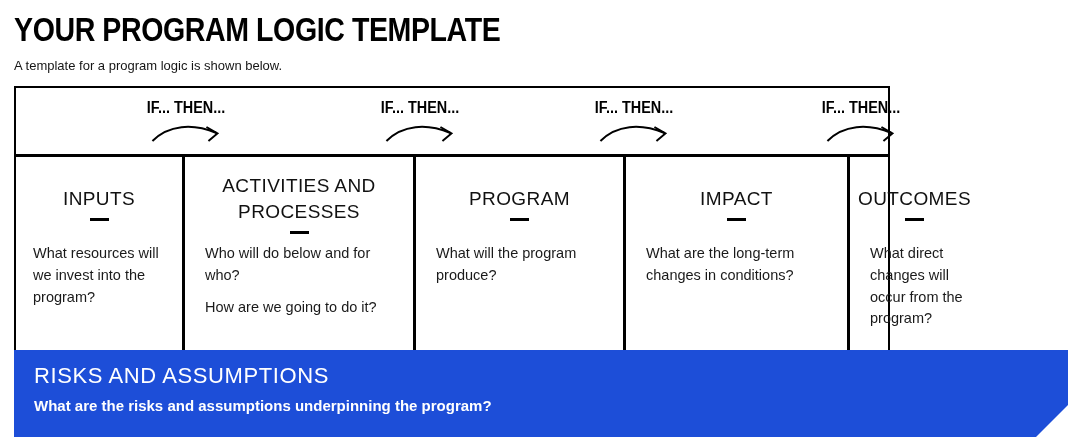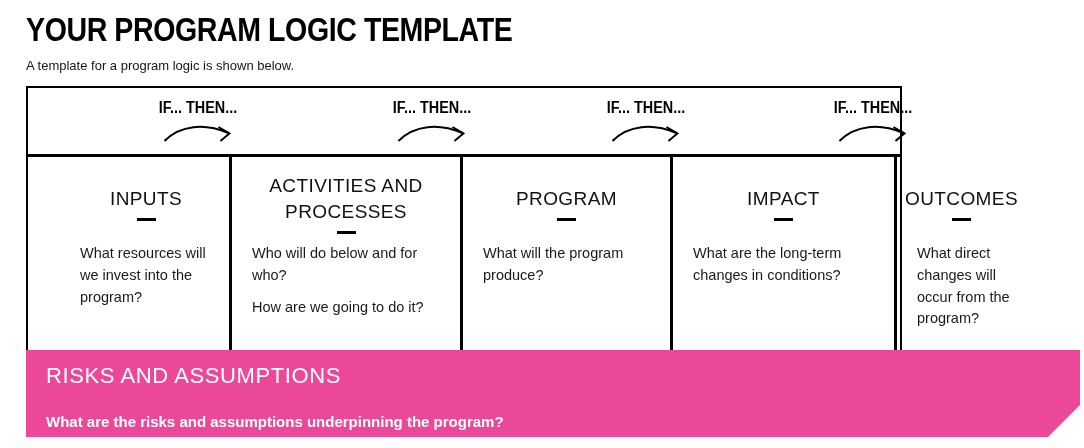--- a/index.html
+++ b/index.html
@@ -4,21 +4,21 @@
 <style>
   * { margin: 0; padding: 0; box-sizing: border-box; }
   html, body { background: #ffffff; }
   body {
     width: 1084px; height: 448px;
     font-family: "Liberation Sans", sans-serif;
     color: #000;
     overflow: hidden;
     position: relative;
   }
-  .page { position: absolute; left: 26px; top: 10px; width: 1054px; }
+  .page { position: absolute; left: 14px; top: 10px; width: 1054px; }
 
   .title {
     font-size: 34px; font-weight: 800; letter-spacing: -0.5px;
     transform: scaleX(0.84); transform-origin: left top;
     white-space: nowrap; color: #000;
   }
   .subtitle {
     margin-top: 9px;
     font-size: 13px; color: #151515;
   }
@@ -46,21 +46,20 @@
     transform: scaleX(0.9); transform-origin: center top;
     white-space: nowrap;
   }
   .ifthen-arrow { margin-top: 2px; }
 
   
   .columns-row {
     display: grid;
     grid-template-columns: 169px 231px 210px 224px 1fr;
     min-height: 193px;
-    margin-left: 35px;
   }
   .col { border-right: 3px solid #000; padding: 0 0 10px 0; }
   .col:last-child { border-right: none; }
 
   .col-head {
     height: 83px;
     display: flex; flex-direction: column;
     align-items: center; justify-content: center;
     padding: 10px 8px 0 8px;
     text-align: center;
@@ -75,30 +74,30 @@
   .col-body { padding: 3px 14px 0 20px; }
   .col-body p {
     font-size: 14.5px; line-height: 1.5; color: #1a1a1a;
     margin-bottom: 10px;
   }
   .col:first-child .col-body { padding-left: 17px; }
 
   
   .risks-bar {
     width: 1054px; height: 87px;
-    background: #ec4899;
+    background: #1d4ed8;
     color: #fff;
     padding: 13px 20px 0 20px;
     clip-path: polygon(0 0, 100% 0, 100% calc(100% - 32px), calc(100% - 32px) 100%, 0 100%);
   }
   .risks-heading {
     font-size: 22px; font-weight: 300; letter-spacing: 0.6px; color: #fff;
   }
   .risks-question {
-    margin-top: 24px;
+    margin-top: 8px;
     font-size: 15px; font-weight: 700; color: #fff;
   }
   svg.arrow path, svg.arrow polyline { stroke: #000; stroke-width: 2; fill: none; }
 </style>
 </head>
 <body>
 
 <div class="page">
 
   <div class="title">YOUR PROGRAM LOGIC TEMPLATE</div>

